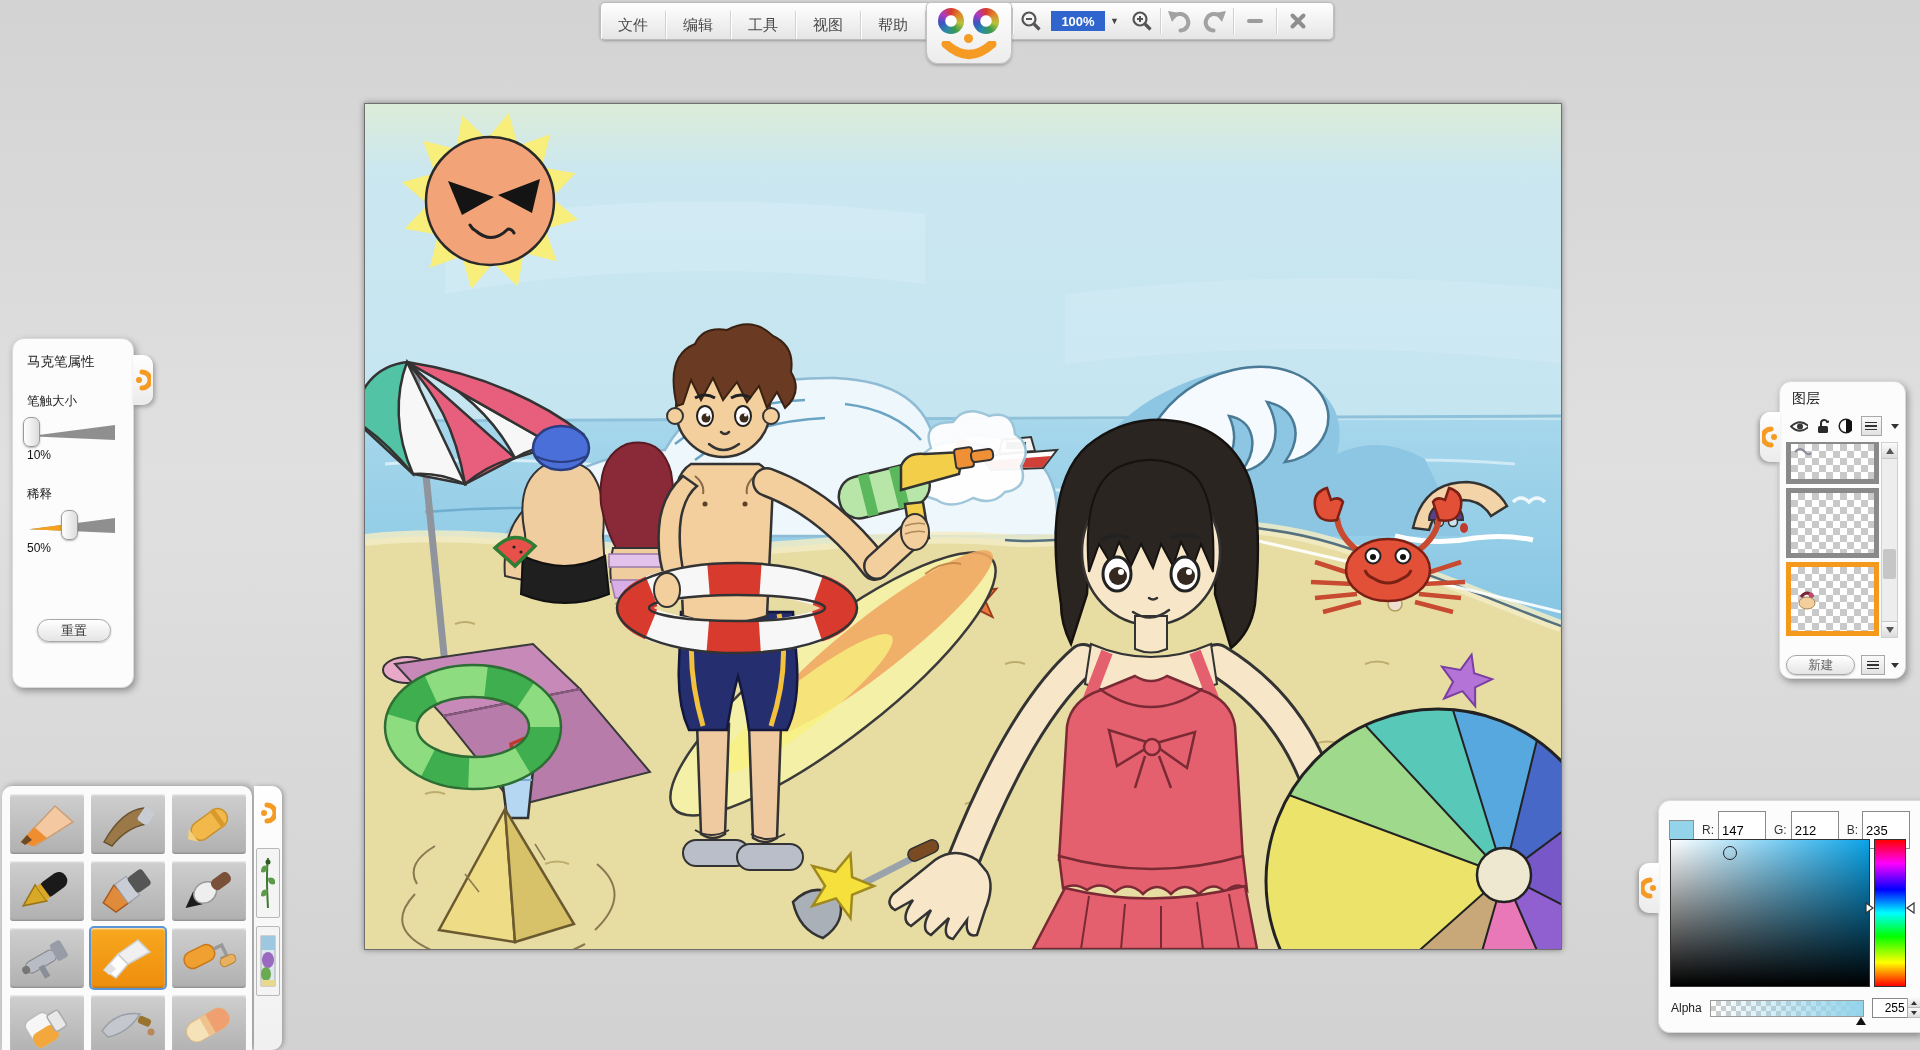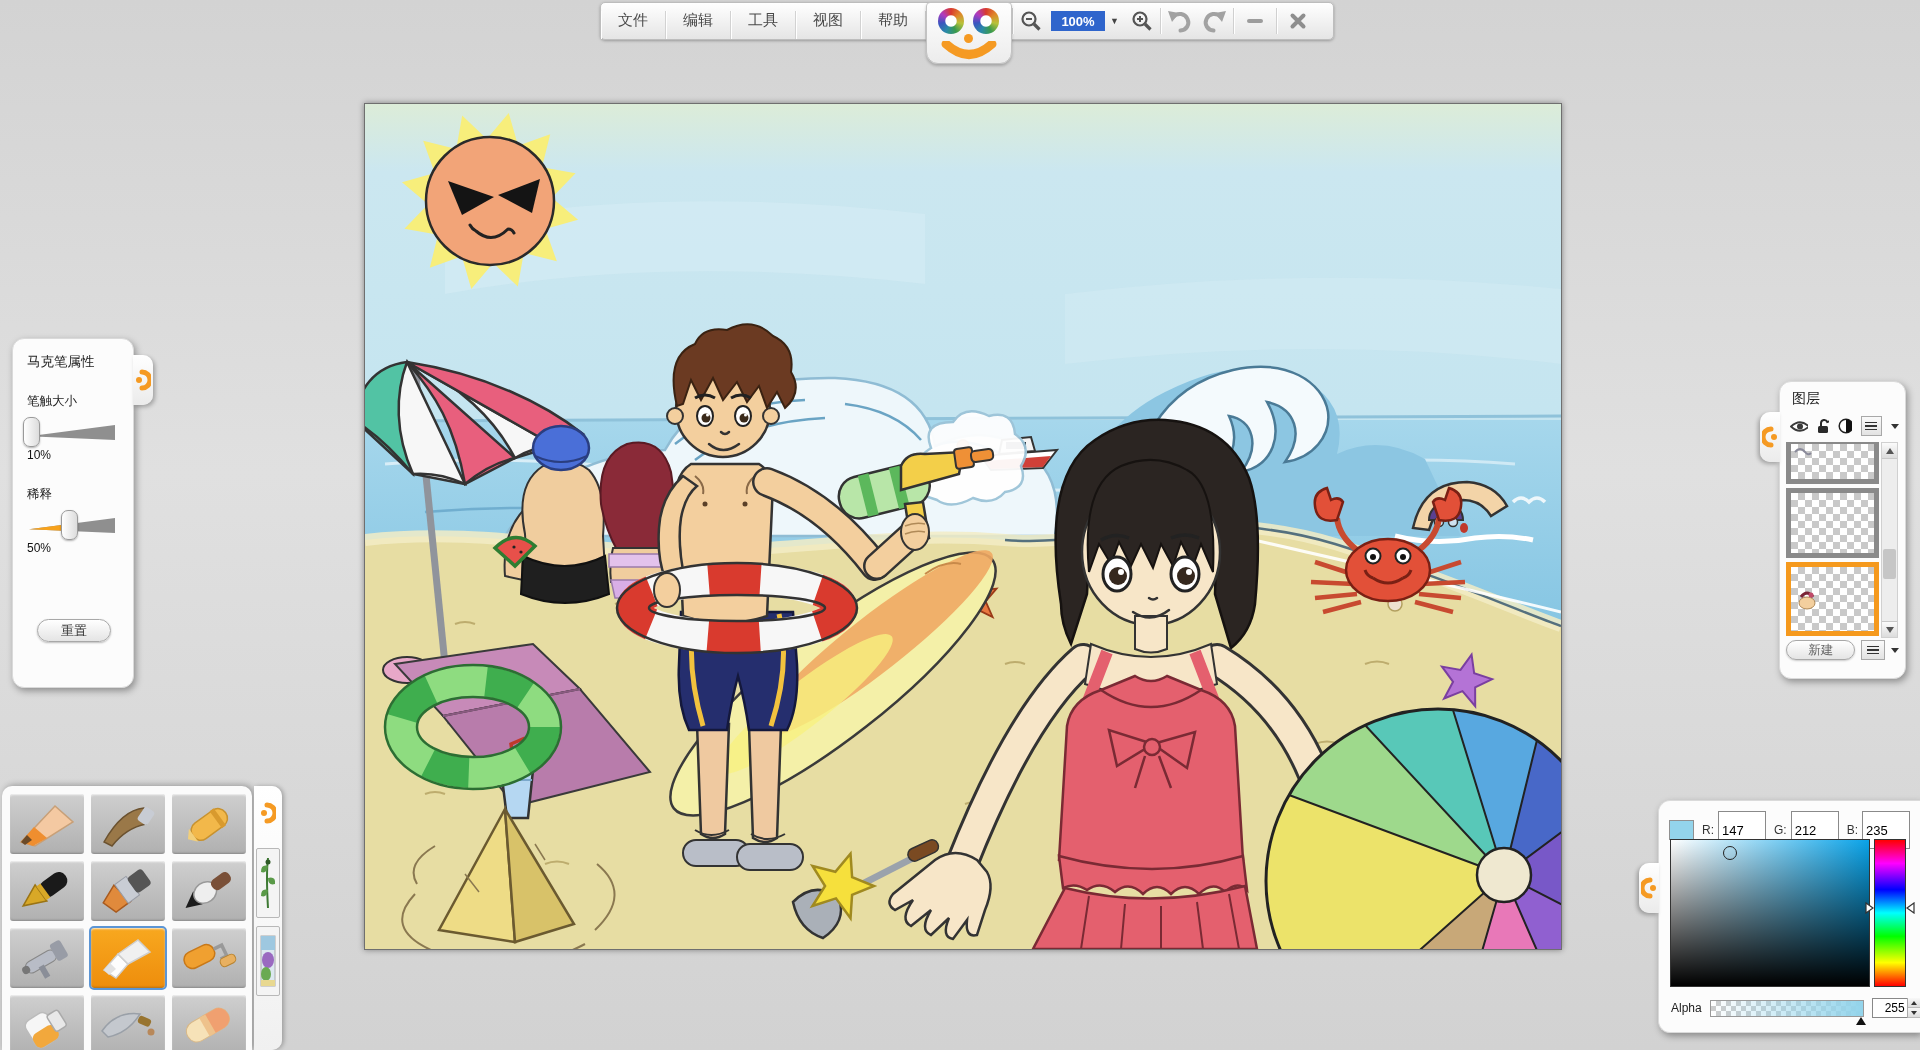--- a/index.html
+++ b/index.html
@@ -3,21 +3,21 @@
 <meta charset="utf-8">
 <style>
   html,body{margin:0;padding:0;}
   body{font-family:"Liberation Sans",sans-serif;}
   .stage{position:relative;width:1920px;height:1050px;overflow:hidden;
     background:linear-gradient(180deg,#d3d3d3 0%,#e0e0e0 45%,#d2d2d2 100%);}
   
   .toolbar{position:absolute;left:600px;top:2px;width:732px;height:36px;display:flex;align-items:stretch;
     background:linear-gradient(#ffffff,#e5e5e5);border:1px solid #bdbdbd;border-radius:5px;
     box-shadow:0 1px 3px rgba(0,0,0,.28);}
-  .menu-btn{display:flex;align-items:flex-start;padding:0 17px;font-size:15px;color:#4a4a4a;
+  .menu-btn{display:flex;align-items:center;padding:0 17px;font-size:15px;color:#4a4a4a;
     border-right:1px solid #d2d2d2;box-shadow:inset 1px 0 0 #fff;cursor:default;margin-top:8px;}
   .logo-slot{position:relative;width:86px;}
   .logo-tab{position:absolute;left:0;top:-1px;width:84px;height:60px;
     background:linear-gradient(#ffffff,#ececec);border:1px solid #c2c2c2;
     border-radius:4px 4px 12px 12px;box-shadow:0 2px 3px rgba(0,0,0,.22);}
   .eye{position:absolute;top:5px;width:26px;height:26px;border-radius:50%;
     background:radial-gradient(circle at 50% 50%,#ffffff 0 28%,rgba(255,255,255,0) 34%),
     conic-gradient(#d83a2e,#e0862a,#b8c23a,#3a9a4e,#2a8aa8,#3a55c0,#b03ac0,#d83a2e);}
   .eye.l{left:11px;} .eye.r{left:46px;}
   .nose{position:absolute;left:37px;top:31px;width:9px;height:9px;border-radius:50%;background:#f59a23;}
@@ -76,21 +76,21 @@
     background-size:14px 14px;background-position:0 0,7px 7px;}
   .thumb-layer.selected{border-color:#f5991d;}
   .sbar{width:17px;height:196px;background:#ededed;border:1px solid #d0d0d0;box-sizing:border-box;
     display:flex;flex-direction:column;}
   .sbtn{height:15px;background:linear-gradient(#fbfbfb,#dcdcdc);border-bottom:1px solid #c8c8c8;
     display:flex;align-items:center;justify-content:center;}
   .sbtn.bot{margin-top:auto;border-top:1px solid #c8c8c8;border-bottom:none;}
   .tri-up{width:0;height:0;border-left:4px solid transparent;border-right:4px solid transparent;border-bottom:6px solid #555;}
   .tri-dn{width:0;height:0;border-left:4px solid transparent;border-right:4px solid transparent;border-top:6px solid #555;}
   .sthumb{margin:90px 1px 0 1px;height:30px;background:#c6c6c6;border-radius:2px;}
-  .lp-bottom{display:flex;align-items:center;gap:6px;margin-top:2px;}
+  .lp-bottom{display:flex;align-items:center;gap:6px;margin-top:17px;}
   .new-btn{width:70px;height:20px;border-radius:10px;border:1px solid #a8a8a8;font-family:inherit;
     background:linear-gradient(#ffffff,#e4e4e4);font-size:12.5px;color:#666;box-shadow:0 1px 2px rgba(0,0,0,.2);}
   
   .color-panel{left:1658px;top:800px;width:262px;height:233px;border-radius:12px 0 0 12px;border-right:none;
     padding:10px;box-sizing:border-box;}
   .cp-row{display:flex;align-items:center;gap:4px;}
   .cp-swatch{width:44px;height:18px;border:1px solid #909090;}
   .cp-lab{font-size:12px;color:#333;margin-left:4px;}
   .cp-inp{width:40px;height:16px;border:1px solid #8a8a8a;font-size:13px;padding:10px 3px;font-family:inherit;}
   .sv-square{position:absolute;left:11px;top:38px;width:198px;height:146px;border:1px solid #333;

